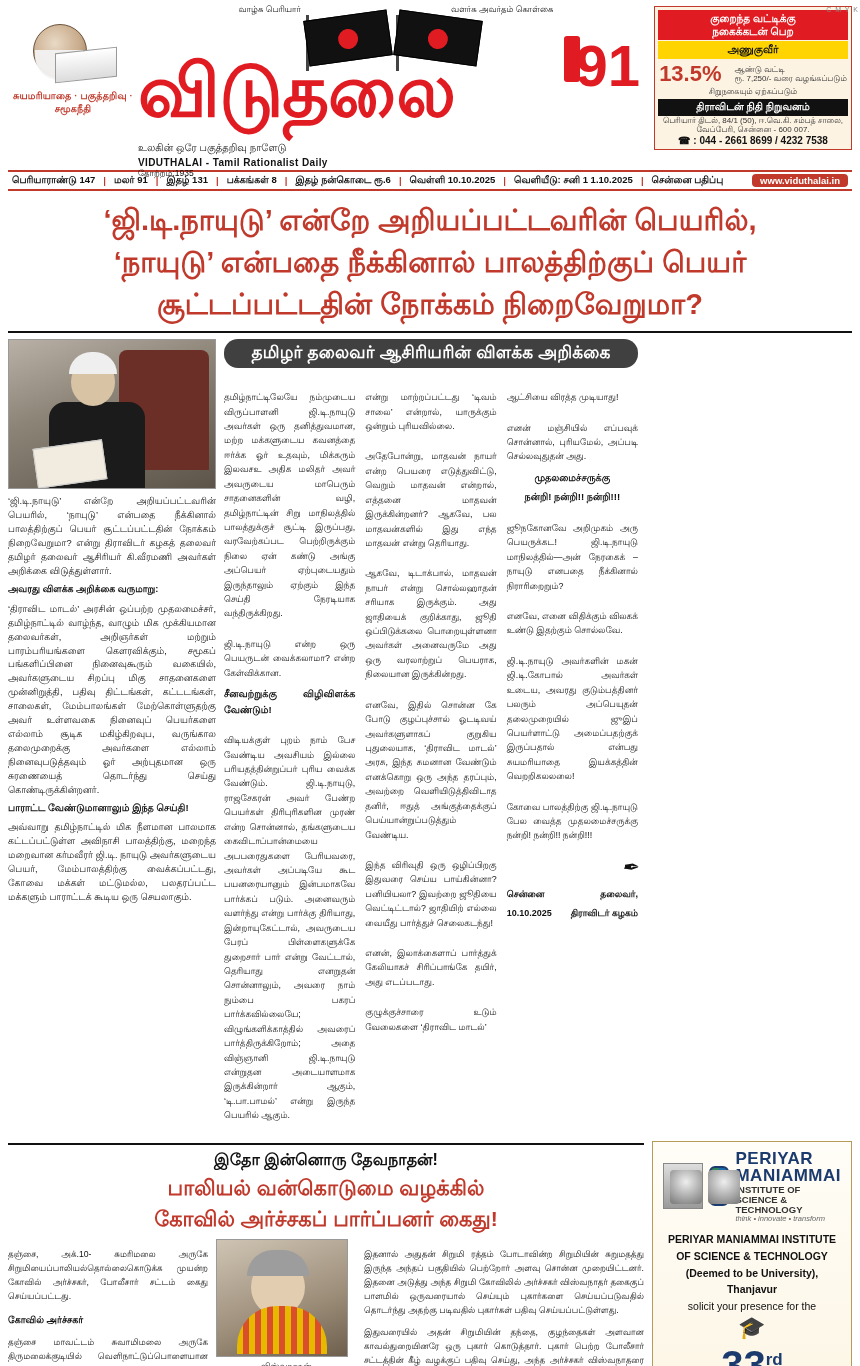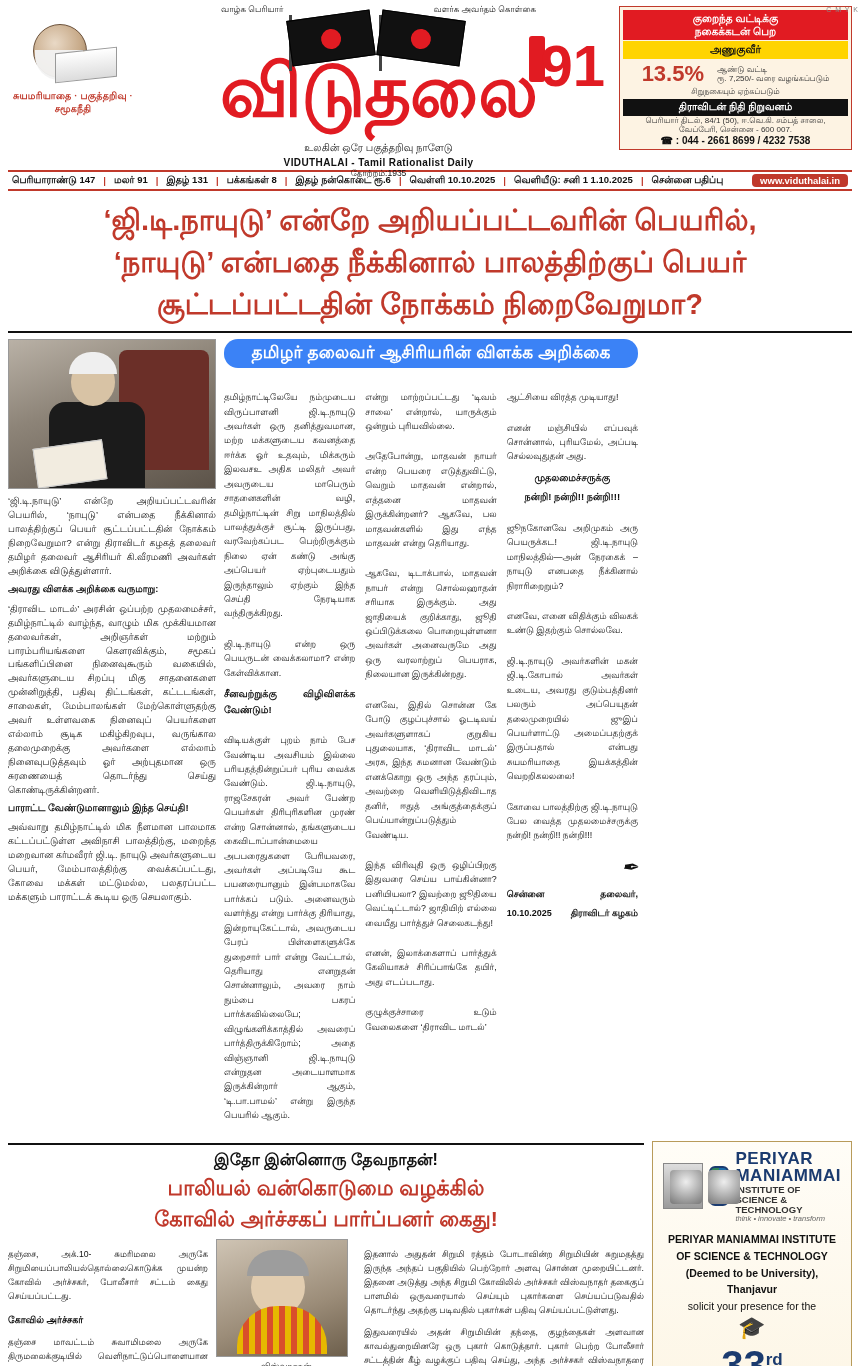--- a/index.html
+++ b/index.html
@@ -30,42 +30,42 @@
   .periyar-beard {
     position:absolute; left: 10px; top: 26px; width: 48px; height: 30px;
     background: #f2f2f2; border-radius: 0 0 24px 24px; opacity:.95;
   }
   .book-shape {
     position:absolute; left: 30px; top: 26px; width: 62px; height: 30px;
     background: linear-gradient(180deg,#fff 0%, #dcdcdc 100%);
     border: 1px solid #999; transform: skewY(-6deg);
   }
   .mh-tagline { font-size: 9.5px; color: #c0392b; font-weight: bold; margin-top: 6px; letter-spacing: .2px;}
-  .mh-center { flex: 1; text-align: center; position: relative; }
+  .mh-center { flex: 1; text-align: left; position: relative; }
   .flags { height: 52px; position: relative; margin: 0 auto; width: 260px; }
   .flag {
     position: absolute; width: 84px; height: 46px; background: #111;
     border: 1px solid #000;
   }
   .flag .dot { width: 20px; height: 20px; border-radius: 50%; background: #e11b22; margin: 13px auto 0; }
   .flag.l { left: 40px; transform: rotate(-10px); transform: rotate(-8deg); }
   .flag.r { left: 130px; transform: rotate(8deg); }
   .flagpole { position:absolute; width: 3px; height: 56px; background: #444; top: 0; }
   .masthead-title {
     font-size: 72px; font-weight: bold; color: #e11b22;
     font-family: Liberation Mono, monospace;
     line-height: .95; letter-spacing: -1px; margin-top: -4px;
   }
   .mh-sub-row { display:flex; justify-content: center; gap: 150px; font-size: 9px; margin-top: -2px;}
   .mh-eng { font-size: 10px; font-weight: bold; letter-spacing: .4px; margin-top: 2px; }
   .mh-under { font-size: 10px; color:#111; margin-top: 11px; }
   .mh-estd { font-size: 8.5px; color:#111; }
   .mh-91 { position: absolute; right: 14px; top: 26px; font-size: 58px; color:#e11b22; font-weight: bold; }
   .torch { position:absolute; right: 74px; top: 30px; width: 16px; height: 46px; background:#e11b22; border-radius: 3px;}
-  .mh-right { width: 233px; }
+  .mh-right { width: 198px; }
   .ad-box {
     border: 1px solid #c0392b; background: #fdf3e3; padding: 3px; text-align: center;
   }
   .ad-red-band { background:#e11b22; color:#fff; font-size: 10.5px; font-weight:bold; padding: 2px 3px; line-height: 1.25; }
   .ad-yellow { background:#ffd400; color:#111; font-size: 10.5px; font-weight:bold; padding: 2px; margin-top: 1px;}
   .ad-pct { font-size: 22px; color:#c0392b; font-weight: bold; }
   .ad-small { font-size: 8px; color:#333; line-height: 1.2;}
   .ad-black { background:#111; color:#fff; font-size: 10px; font-weight:bold; padding: 2px; margin-top:2px; }
   .ad-phone { font-size: 10px; font-weight:bold; color:#111; }
 
@@ -95,21 +95,21 @@
   }
   .photo-main .chair { position:absolute; right: 6px; top: 10px; width: 90px; height: 120px; background:#6b2f28; border-radius: 8px 8px 0 0;}
   .photo-main .head { position:absolute; left: 62px; top: 18px; width: 44px; height: 48px; border-radius: 50%; background:#d8c3a5;}
   .photo-main .hair { position:absolute; left: 60px; top: 12px; width: 48px; height: 22px; border-radius: 24px 24px 0 0; background:#efefef;}
   .photo-main .body { position:absolute; left: 40px; top: 62px; width: 96px; height: 88px; background:#1b1b1b; border-radius: 16px 16px 0 0;}
   .photo-main .paper { position:absolute; left: 26px; top: 104px; width: 70px; height: 40px; background:#f2ece0; transform: rotate(-8deg); border:1px solid #ccc;}
 
   .caption { font-size: 9.3px; line-height: 1.5; text-align: justify; margin-top: 6px; color:#111; }
 
   .redhead-bar {
-    background:#3b82f6; color:#fff; text-align:center; font-weight:bold;
+    background:#404040; color:#fff; text-align:center; font-weight:bold;
     font-size: 17px; padding: 4px 16px; letter-spacing:.2px;border-radius:14px;
   }
   .mid-body { display:flex; gap: 10px; margin-top: 6px; }
   .mid-col { flex:1; font-size: 8.9px; line-height: 1.62; text-align: justify; }
   .mid-col p { margin: 16px 0 6px; }
   .sub-h { font-weight: bold; color:#111; font-size: 9.6px; margin: 4px 0 3px; }
   .sign-block { text-align:right; font-size: 9px; margin-top: 8px; }
   .sign-scribble { font-size: 20px; font-style: italic; color:#111; }
   .date-row { display:flex; justify-content: space-between; font-size: 9px; font-weight:bold; margin-top: 4px;}
 

